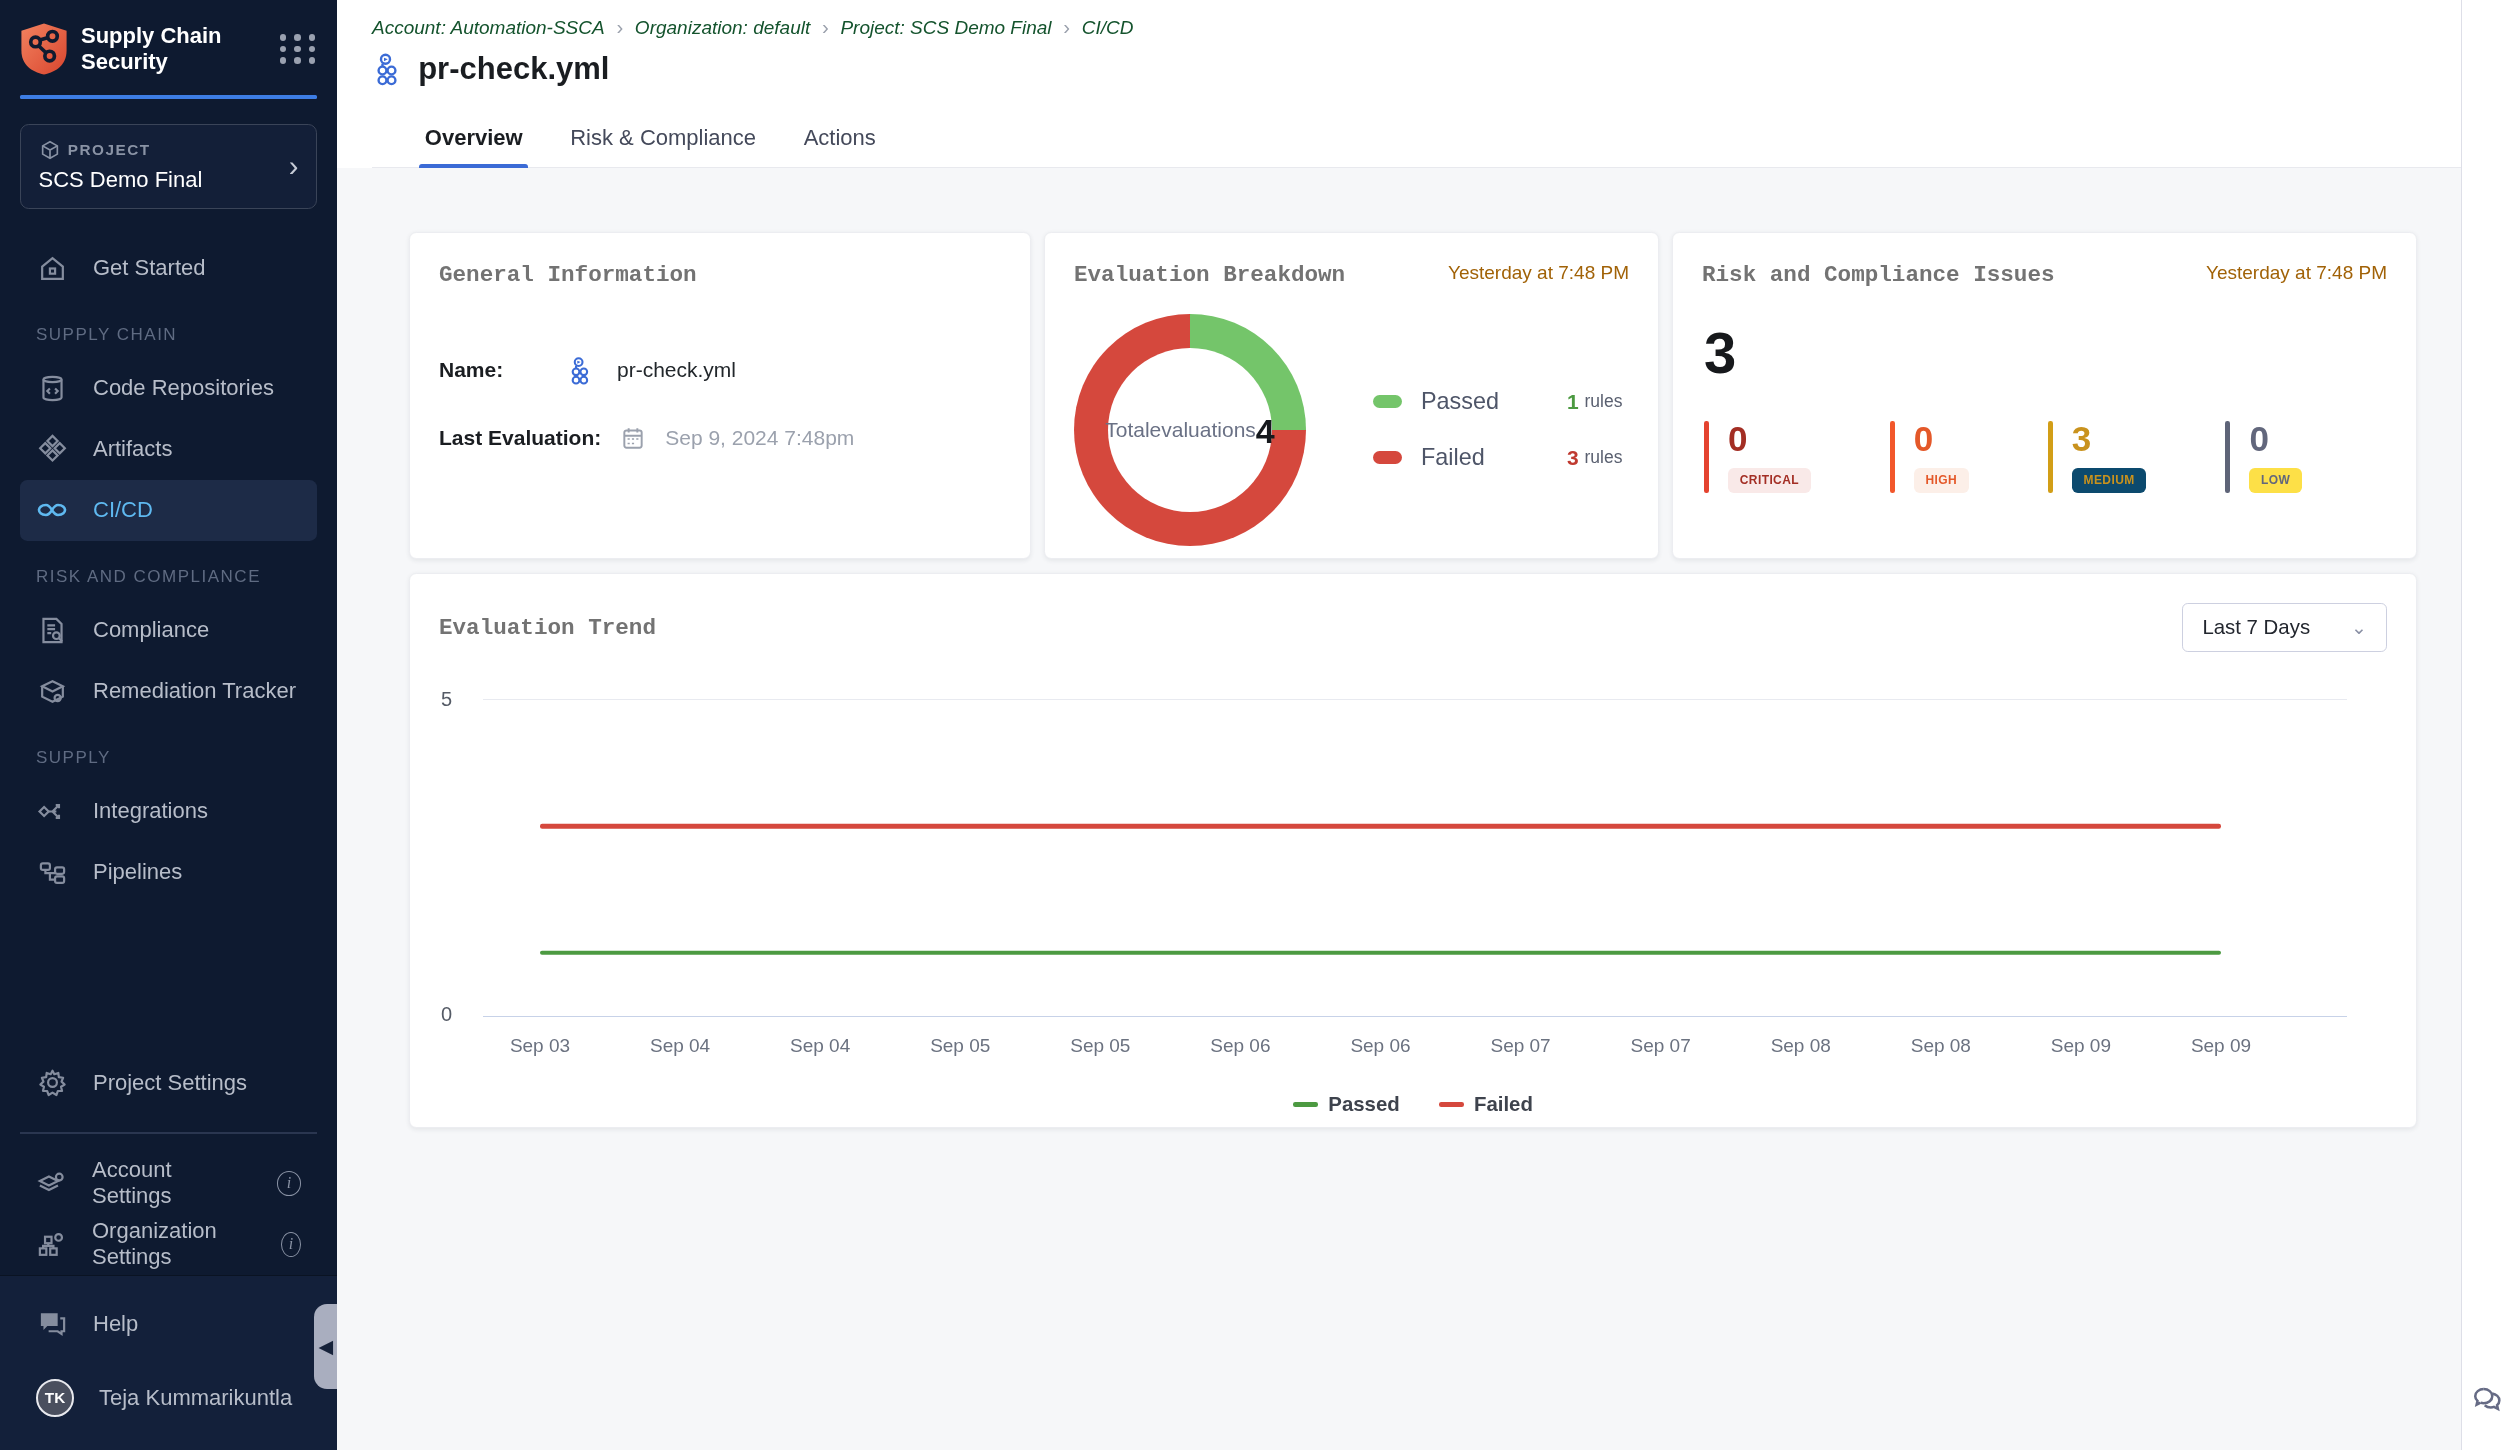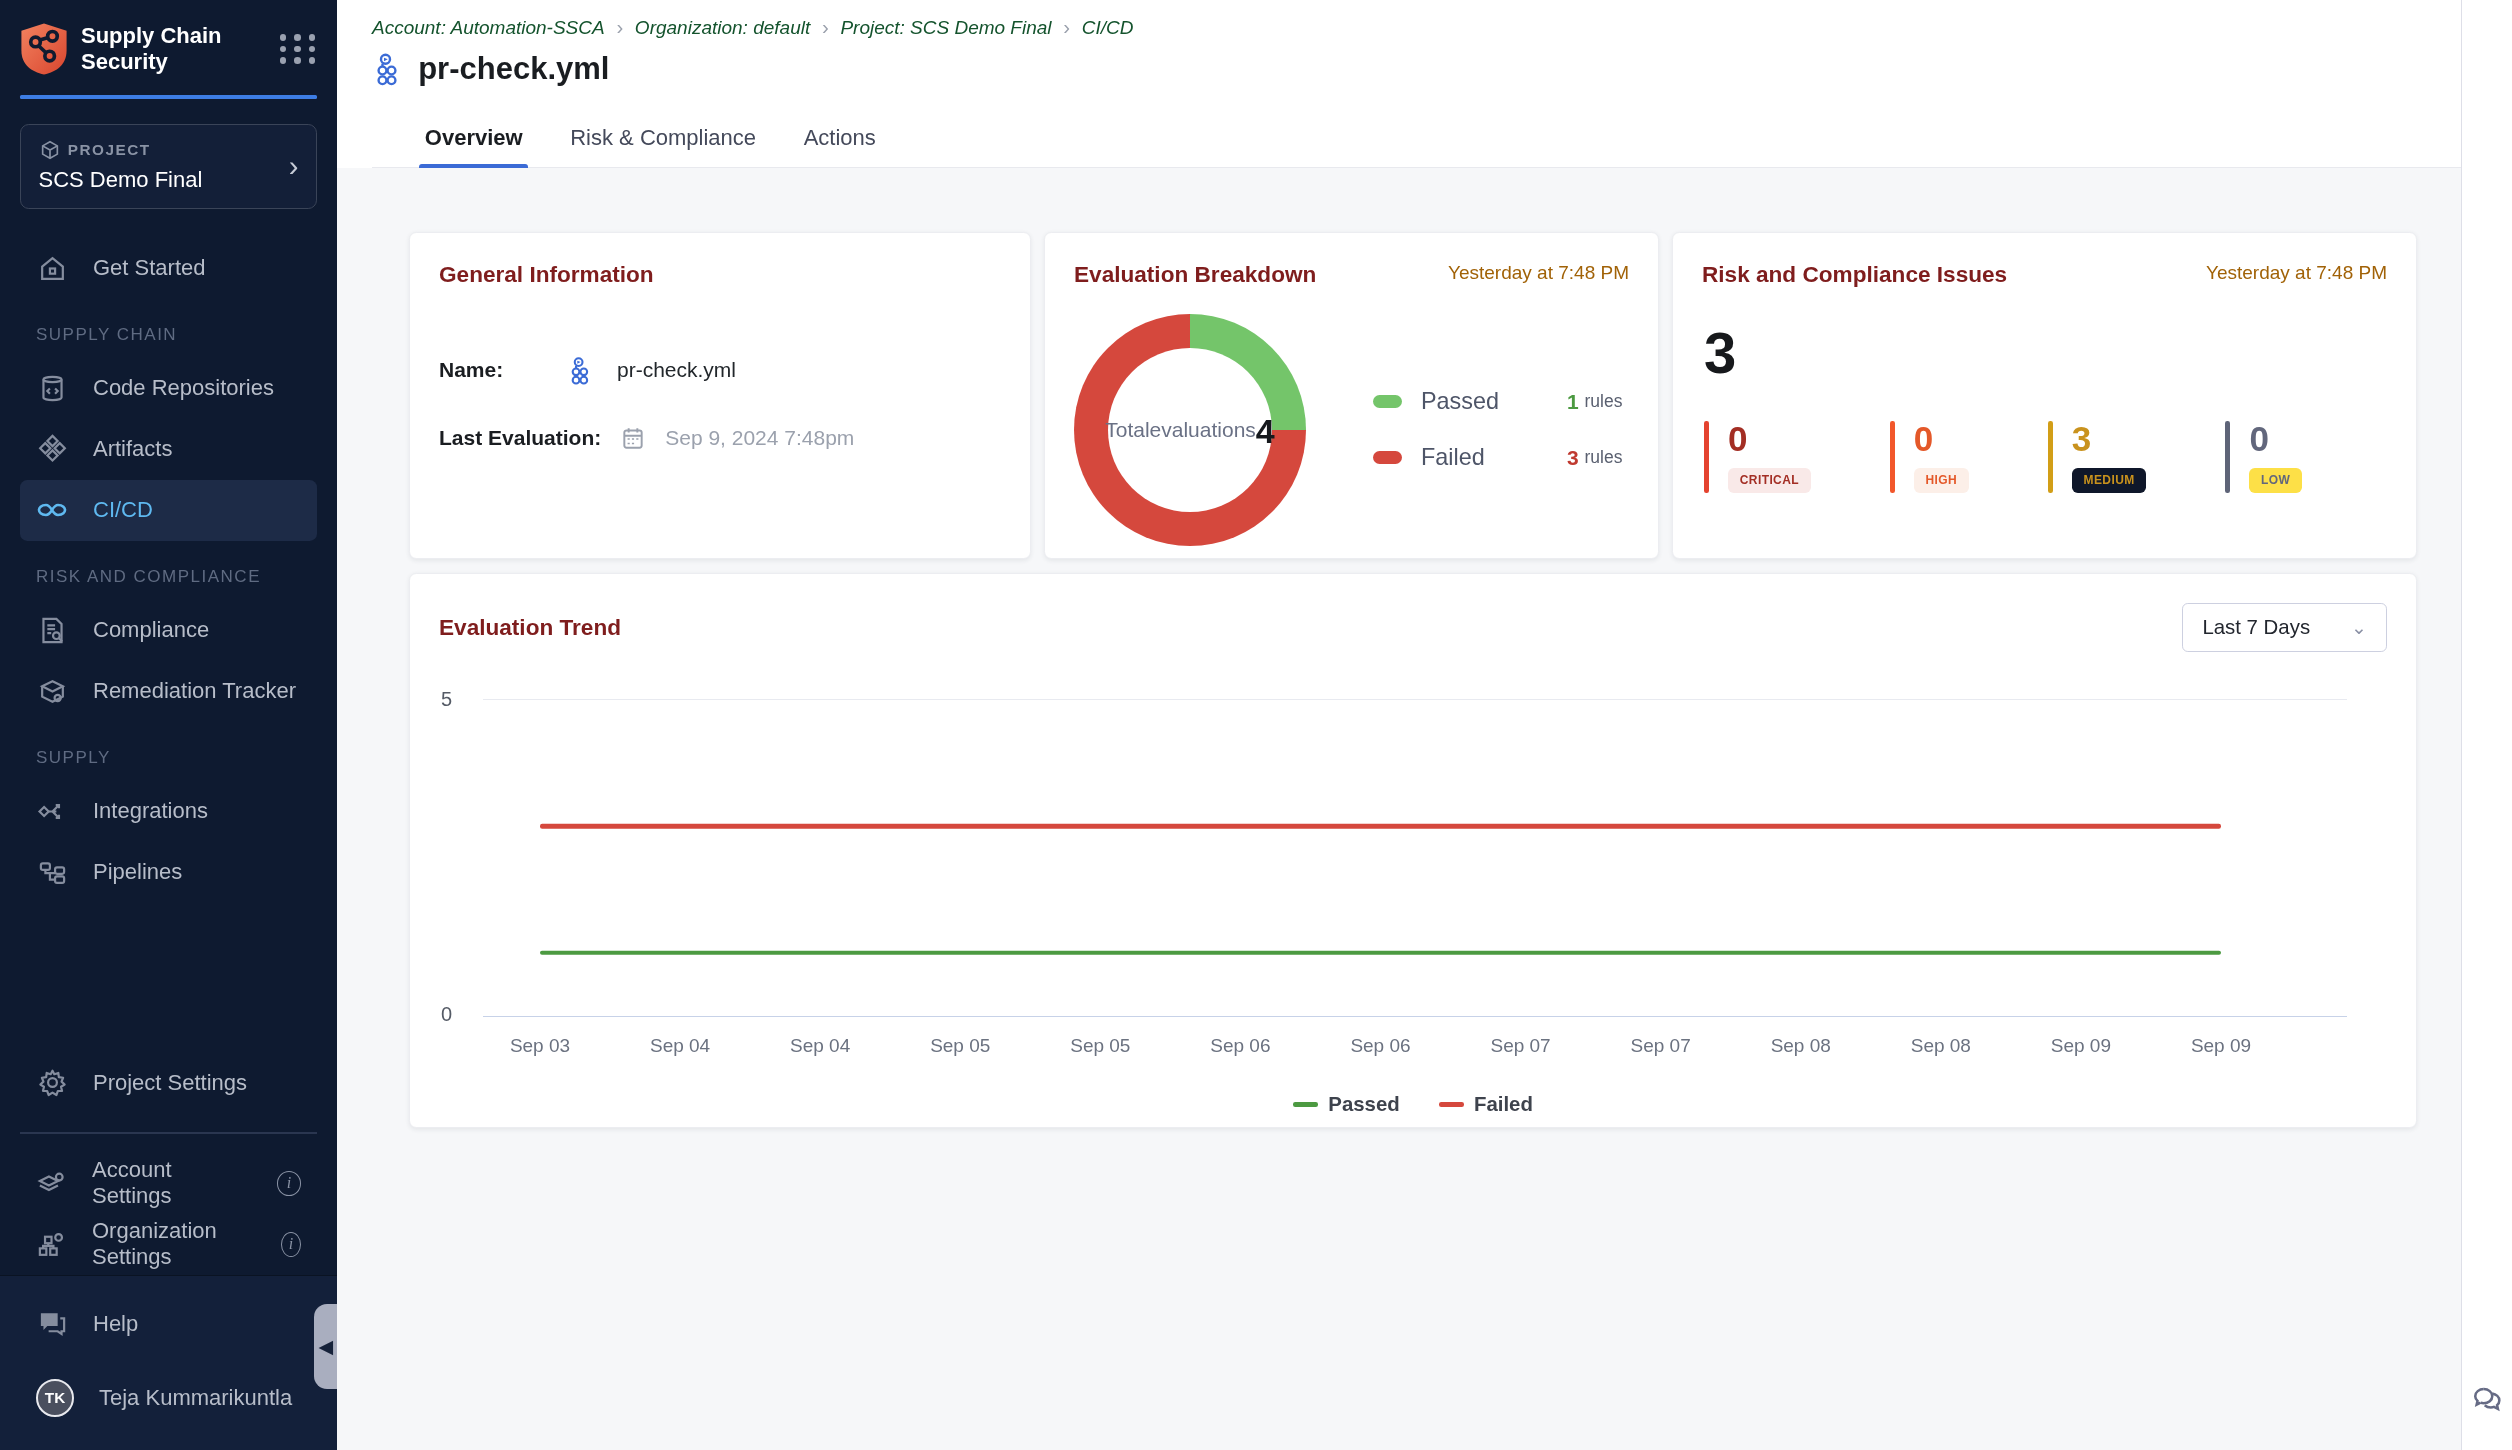--- a/index.html
+++ b/index.html
@@ -54,21 +54,21 @@
   .tabs { display:flex; gap:36px; padding:0 0 0 47px; margin-top:28px; border-bottom:1.5px solid #E8E9EE; background:#FFFFFF; }
   .tab { font-size:22px; color:#44495A; padding:10.2px 5.8px 16px 5.8px; cursor:pointer; position:relative; }
   .tab.active { color:#1A1D21; font-weight:700; }
   .tab.active::after { content:""; position:absolute; left:0; right:0; bottom:-1.5px; height:4.4px;
     background:#3B6BD6; border-radius:2.9px 2.9px 0 0; }
 
   .content { padding:64px 44px 0 72px; }
   .card { background:#FFFFFF; border-radius:7.3px; box-shadow:0 1.5px 4.4px rgba(40,45,60,.08); border:0.7px solid #ECEDF1; }
   .card-row { display:flex; gap:13px; }
   .card-head { display:flex; align-items:flex-start; justify-content:space-between; padding:29px 29px 0 29px; }
-  .card-title { font-size:22.6px; font-weight:700; color:#7f1d1d; }
+  .card-title { font-size:22.6px; font-weight:700; color:#737373;font-family:Liberation Mono, monospace; }
   .card-time { font-size:19px; color:#a16207; }
 
   
   .gi { width:622px; height:327px; }
   .gi-row { display:flex; align-items:center; gap:19px; margin:0 29px; font-size:21px; }
   .gi-row.first { margin-top:67px; }
   .gi-row.second { margin-top:39px; }
   .gi-label { font-weight:700; color:#1A1D21; min-width:109px; }
   .gi-label.wide { min-width:159px; }
   .gi-value { color:#22272B; }
@@ -446,21 +446,21 @@
             <div class="sev-bar" style="background: rgb(242, 87, 43);"></div>
             <div>
               <div class="sev-num" style="color: rgb(228, 88, 41);">0</div>
               <div class="sev-badge" style="color: rgb(228, 88, 41); background: rgb(252, 239, 232);">HIGH</div>
             </div>
           </div>
           <div class="sev-col">
             <div class="sev-bar" style="background: rgb(210, 158, 23);"></div>
             <div>
               <div class="sev-num" style="color: rgb(201, 146, 29);">3</div>
-              <div class="sev-badge" style="color: rgb(201, 146, 29); background: #0f172a;">MEDIUM</div>
+              <div class="sev-badge" style="color: rgb(201, 146, 29); background: #0c4a6e;">MEDIUM</div>
             </div>
           </div>
           <div class="sev-col">
             <div class="sev-bar" style="background: rgb(94, 100, 120);"></div>
             <div>
               <div class="sev-num" style="color: rgb(98, 103, 124);">0</div>
               <div class="sev-badge" style="color: rgb(98, 103, 124); background: #fde047;">LOW</div>
             </div>
           </div>
         </div>

